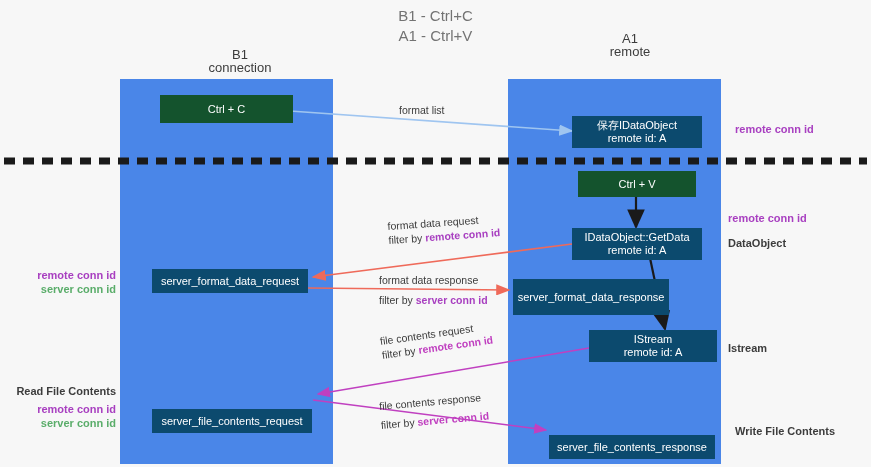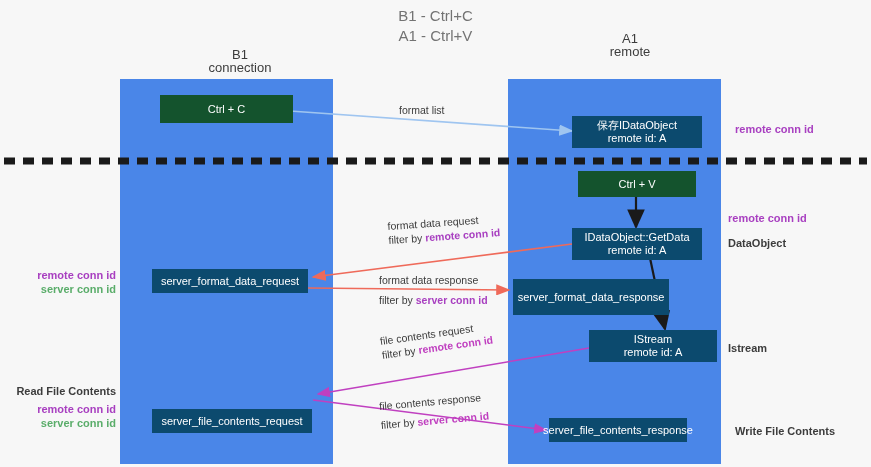--- a/index.html
+++ b/index.html
@@ -138,21 +138,21 @@
 
   <div class="node orange" style="left:589px;top:330px;width:128px;height:32px;flex-direction:column;">
     <span>IStream</span>
     <span class="l2">remote id: A</span>
   </div>
 
   <div class="node orange" style="left:152px;top:385px;width:160px;height:24px;margin-top:24px;">
     <span>server_file_contents_request</span>
   </div>
 
-  <div class="node orange" style="left:549px;top:418px;width:138px;height:24px;">
+  <div class="node orange" style="left:549px;top:435px;width:166px;height:24px;">
     <span>server_file_contents_response</span>
   </div>
 
   <div class="side" style="left:735px;top:122px;">
     <span class="purple">remote conn id</span>
   </div>
 
   <div class="side" style="left:728px;top:211px;">
     <span class="purple">remote conn id</span>
   </div>

